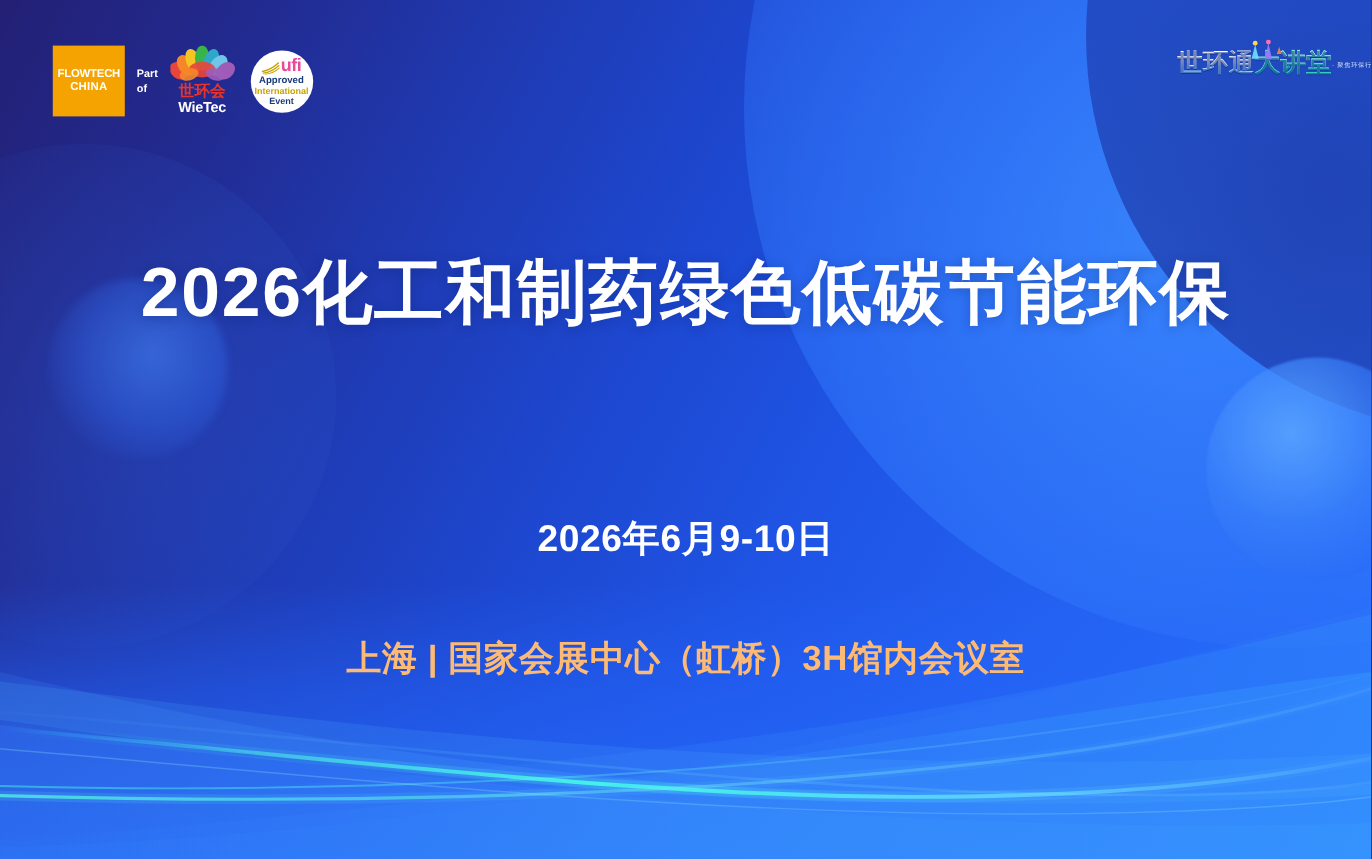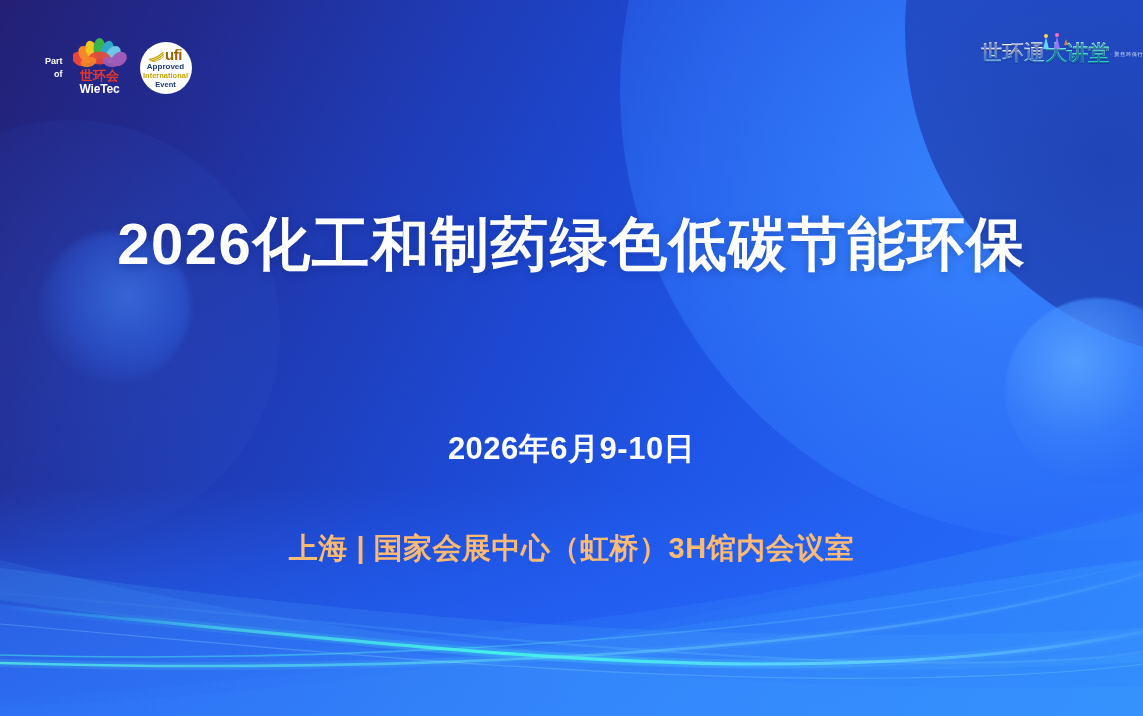--- a/index.html
+++ b/index.html
@@ -139,21 +139,21 @@
   }
   .flowtech-line2 {
     color: #ffffff;
     font-size: 9.5px;
     font-weight: 700;
     letter-spacing: 0.2px;
   }
   .partof {
     display: flex;
     flex-direction: column;
-    align-items: flex-end;
+    align-items: flex-start;
     color: #ffffff;
     font-size: 9px;
     font-weight: 700;
     line-height: 1.35;
     margin: 0 1px;
   }
   .wietec {
     display: flex;
     flex-direction: column;
     align-items: center;
@@ -184,21 +184,21 @@
     display: flex;
     flex-direction: column;
     align-items: center;
     justify-content: center;
     margin-left: 4px;
     line-height: 1;
   }
   .ufi-top { display:flex; align-items:flex-end; gap:1px; height: 15px; }
   .ufi-swoosh { width: 15px; height: 11px; display:block; }
   .ufi-word {
-    color: #a16207;
+    color: #ec4899;
     font-size: 15px;
     font-weight: 700;
     letter-spacing: -0.4px;
     line-height: 1;
   }
   .ufi-l2 { color:#1B3A7A; font-size: 8px; font-weight: 700; margin-top: 1.5px; }
   .ufi-l3 { color:#C8A400; font-size: 7.5px; font-weight: 700; margin-top: 1px; }
   .ufi-l4 { color:#1B3A7A; font-size: 7.5px; font-weight: 700; margin-top: 1px; }
 
   
@@ -362,20 +362,24 @@
       <path d="M0,593 C260,614 560,650 820,660 C990,666 1090,660 1143,652" stroke="url(#streak4)" stroke-width="2.2" fill="none" opacity="0.5"></path>
 
       <path d="M0,624 C280,648 600,682 900,678 C1030,676 1100,670 1143,664" stroke="#8fe4ff" stroke-width="1.2" fill="none" opacity="0.28"></path>
 
       <path d="M1143,506 C1000,546 760,604 520,652 C340,686 150,702 0,706 L0,716 L1143,716 Z" fill="#3f93ff" opacity="0.10"></path>
     </svg>
   </div>
 
   <div class="logo-row">
 
+    <div class="flowtech-box">
+      <span class="flowtech-line1">FLOWTECH</span>
+      <span class="flowtech-line2">CHINA</span>
+    </div>
 
     <div class="partof">
       <span>Part</span>
       <span>of</span>
     </div>
 
     <div class="wietec">
       <svg class="wietec-lotus" viewBox="0 0 108 60" xmlns="http://www.w3.org/2000/svg">
         <ellipse cx="14" cy="42" rx="13" ry="17" fill="#E8453C" transform="rotate(-52 14 42)"></ellipse>
         <ellipse cx="26" cy="33" rx="13" ry="19" fill="#F5862A" transform="rotate(-36 26 33)"></ellipse>

